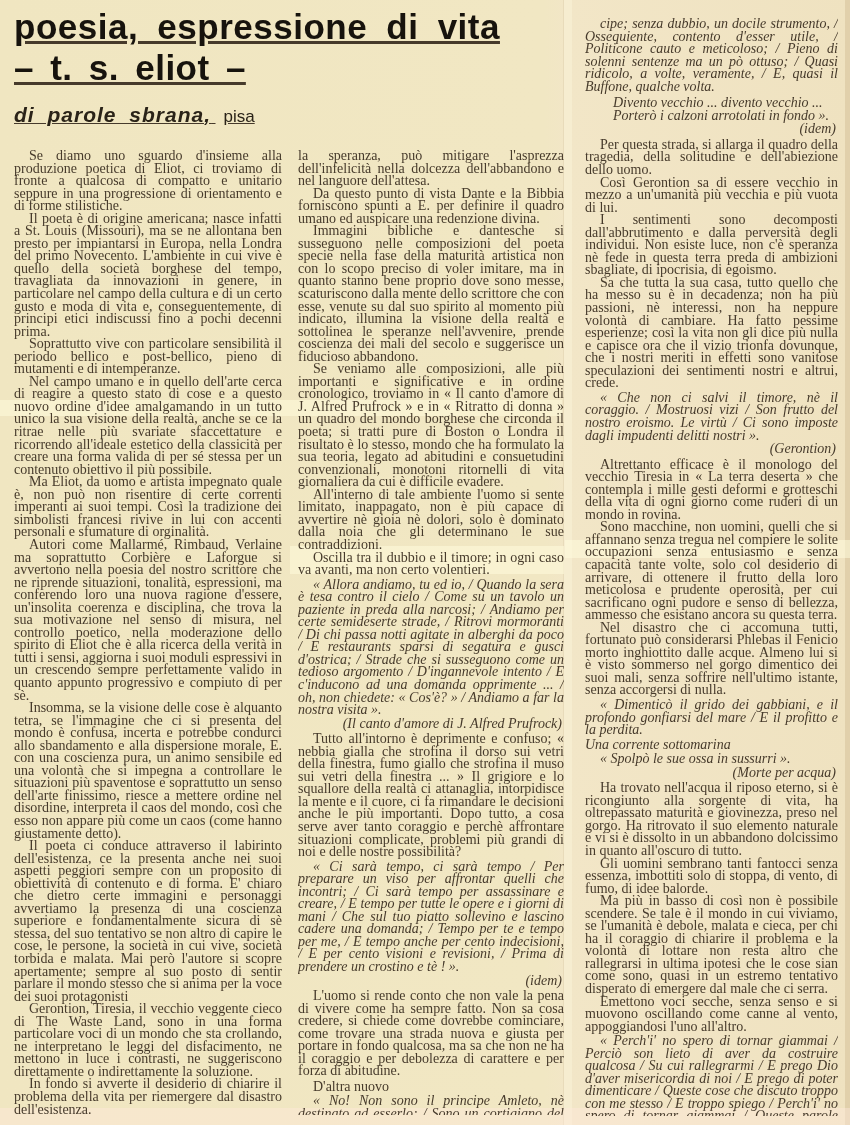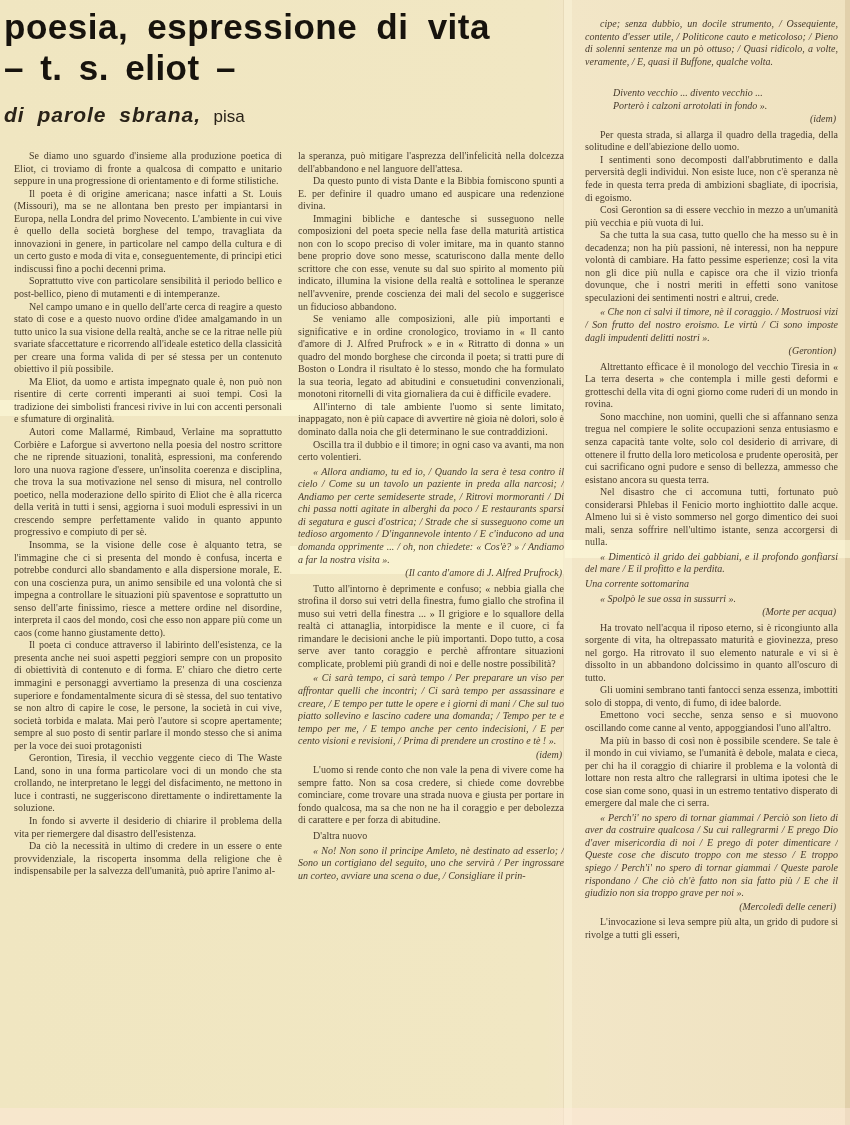--- a/index.html
+++ b/index.html
@@ -14,43 +14,43 @@
   
   .band{position:absolute;pointer-events:none;}
   .band.light{background:rgba(255,252,220,0.55);}
   .band.pink{background:rgba(255,232,220,0.45);}
   .gutter{position:absolute;top:0;left:563px;width:8px;height:1125px;
     background:rgba(255,250,225,0.35);
     border-left:1px solid rgba(170,140,90,0.18);pointer-events:none;}
   .right-edge{position:absolute;top:0;right:0;width:5px;height:1125px;
     background:rgba(160,130,80,0.18);pointer-events:none;}
 
-  .header{position:absolute;left:4px;top:6px;width:545px;}
+  .header{position:absolute;left:14px;top:6px;width:545px;text-decoration:underline;}
   .title{
     font-family:"Liberation Sans", sans-serif;
     font-weight:bold;color:#17130d;
     font-size:35px;line-height:1.18;letter-spacing:0.5px;
     margin:0;
   }
   .title .l1{word-spacing:9px;display:block;}
   .title .l2{word-spacing:6px;display:block;}
   .byline{margin-top:14px;font-family:"Liberation Sans", sans-serif;color:#2a2318;}
   .byline .name{font-style:italic;font-weight:bold;font-size:21px;letter-spacing:1px;word-spacing:6px;}
   .byline .city{font-size:17px;margin-left:8px;}
 
-  .col{position:absolute;font-size:10px;line-height:12.55px;overflow:hidden;}
+  .col{position:absolute;font-size:14px;line-height:12.55px;overflow:hidden;}
   .col1{left:14px;top:150px;width:268px;height:965px;}
   .col2{left:298px;top:150px;width:266px;height:965px;}
   .col3{left:585px;top:16px;width:253px;height:1100px;}
 
   .blk{margin:0;text-align:justify;}
   .para{text-indent:15px;}
   .para_noindent{text-indent:0;}
   .quote{font-style:italic;text-indent:15px;margin-top:2px;}
-  .verse{font-style:italic;white-space:pre-line;text-align:left;padding-left:28px;margin-top:19px;}
+  .verse{font-style:italic;white-space:pre-line;text-align:left;padding-left:28px;margin-top:4px;}
   .quote_right{font-style:italic;text-align:left;padding-right:14px;margin-top:2px;}
   .attribution{font-style:italic;text-align:right;padding-right:2px;margin:1px 0 3px;}
   .subhead{text-indent:15px;margin:3px 0 2px;text-align:left;}
 </style>
 </head>
 <body>
 
 <div class="page">
 
   <div class="gutter"></div>
@@ -100,34 +100,34 @@
       <p class="blk para">L'uomo si rende conto che non vale la pena di vivere come ha sempre fatto. Non sa cosa credere, si chiede come dovrebbe cominciare, come trovare una strada nuova e giusta per portare in fondo qualcosa, ma sa che non ne ha il coraggio e per debolezza di carattere e per forza di abitudine.</p>
       <p class="blk subhead">D'altra nuovo</p>
       <p class="blk quote">« No! Non sono il principe Amleto, nè destinato ad esserlo; / Sono un cortigiano del seguito, uno che servirà / Per ingrossare un corteo, avviare una scena o due, / Consigliare il prin-</p>
     </div>
   <div class="col col3">
       <p class="blk quote">cipe; senza dubbio, un docile strumento, / Ossequiente, contento d'esser utile, / Politicone cauto e meticoloso; / Pieno di solenni sentenze ma un pò ottuso; / Quasi ridicolo, a volte, veramente, / E, quasi il Buffone, qualche volta.</p>
       <p class="blk verse">Divento vecchio ...  divento vecchio ...
 Porterò i calzoni arrotolati in fondo ».</p>
       <p class="blk attribution">(idem)</p>
       <p class="blk para">Per questa strada, si allarga il quadro della tragedia, della solitudine e dell'abiezione dello uomo.</p>
+      <p class="blk para">Così Gerontion sa di essere vecchio in mezzo a un'umanità più vecchia e più vuota di lui.</p>
       <p class="blk para">I sentimenti sono decomposti dall'abbrutimento e dalla perversità degli individui. Non esiste luce, non c'è speranza nè fede in questa terra preda di ambizioni sbagliate, di ipocrisia, di egoismo.</p>
-      <p class="blk para">Così Gerontion sa di essere vecchio in mezzo a un'umanità più vecchia e più vuota di lui.</p>
       <p class="blk para">Sa che tutta la sua casa, tutto quello che ha messo su è in decadenza; non ha più passioni, nè interessi, non ha neppure volontà di cambiare. Ha fatto pessime esperienze; così la vita non gli dice più nulla e capisce ora che il vizio trionfa dovunque, che i nostri meriti in effetti sono vanitose speculazioni dei sentimenti nostri e altrui, crede.</p>
       <p class="blk quote">« Che non ci salvi il timore, nè il coraggio. / Mostruosi vizi / Son frutto del nostro eroismo. Le virtù / Ci sono imposte dagli impudenti delitti nostri ».</p>
       <p class="blk attribution">(Gerontion)</p>
       <p class="blk para">Altrettanto efficace è il monologo del vecchio Tiresia in « La terra deserta » che contempla i mille gesti deformi e grotteschi della vita di ogni giorno come ruderi di un mondo in rovina.</p>
       <p class="blk para">Sono macchine, non uomini, quelli che si affannano senza tregua nel compiere le solite occupazioni senza entusiasmo e senza capacità tante volte, solo col desiderio di arrivare, di ottenere il frutto della loro meticolosa e prudente operosità, per cui sacrificano ogni pudore e senso di bellezza, ammesso che esistano ancora su questa terra.</p>
       <p class="blk para">Nel disastro che ci accomuna tutti, fortunato può considerarsi Phlebas il Fenicio morto inghiottito dalle acque. Almeno lui si è visto sommerso nel gorgo dimentico dei suoi mali, senza soffrire nell'ultimo istante, senza accorgersi di nulla.</p>
       <p class="blk quote">« Dimenticò il grido dei gabbiani, e il profondo gonfiarsi del mare / E il profitto e la perdita.</p>
       <p class="blk quote_right">Una corrente sottomarina</p>
       <p class="blk quote">« Spolpò le sue ossa in sussurri ».</p>
       <p class="blk attribution">(Morte per acqua)</p>
       <p class="blk para">Ha trovato nell'acqua il riposo eterno, si è ricongiunto alla sorgente di vita, ha oltrepassato maturità e giovinezza, preso nel gorgo. Ha ritrovato il suo elemento naturale e vi si è dissolto in un abbandono dolcissimo in quanto all'oscuro di tutto.</p>
       <p class="blk para">Gli uomini sembrano tanti fantocci senza essenza, imbottiti solo di stoppa, di vento, di fumo, di idee balorde.</p>
+      <p class="blk para">Ma più in basso di così non è possibile scendere. Se tale è il mondo in cui viviamo, se l'umanità è debole, malata e cieca, per chi ha il coraggio di chiarire il problema e la volontà di lottare non resta altro che rallegrarsi in ultima ipotesi che le cose sian come sono, quasi in un estremo tentativo disperato di emergere dal male che ci serra.</p>
       <p class="blk para">Emettono voci secche, senza senso e si muovono oscillando come canne al vento, appoggiandosi l'uno all'altro.</p>
-      <p class="blk para">Ma più in basso di così non è possibile scendere. Se tale è il mondo in cui viviamo, se l'umanità è debole, malata e cieca, per chi ha il coraggio di chiarire il problema e la volontà di lottare non resta altro che rallegrarsi in ultima ipotesi che le cose sian come sono, quasi in un estremo tentativo disperato di emergere dal male che ci serra.</p>
       <p class="blk quote">« Perch'i' no spero di tornar giammai / Perciò son lieto di aver da costruire qualcosa / Su cui rallegrarmi / E prego Dio d'aver misericordia di noi / E prego di poter dimenticare / Queste cose che discuto troppo con me stesso / E troppo spiego / Perch'i' no spero di tornar giammai / Queste parole rispondano / Che ciò ch'è fatto non sia fatto più / E che il giudizio non sia troppo grave per noi ».</p>
       <p class="blk attribution">(Mercoledì delle ceneri)</p>
       <p class="blk para">L'invocazione si leva sempre più alta, un grido di pudore si rivolge a tutti gli esseri,</p>
     </div>
 
 </div>
 
 </body></html>

